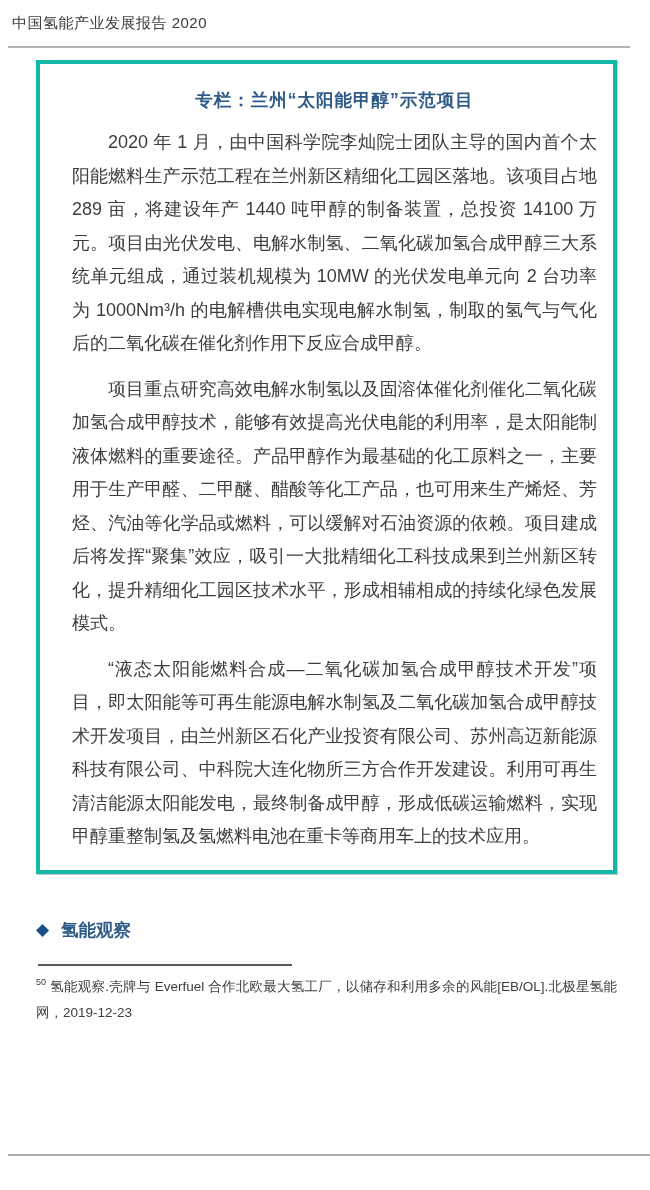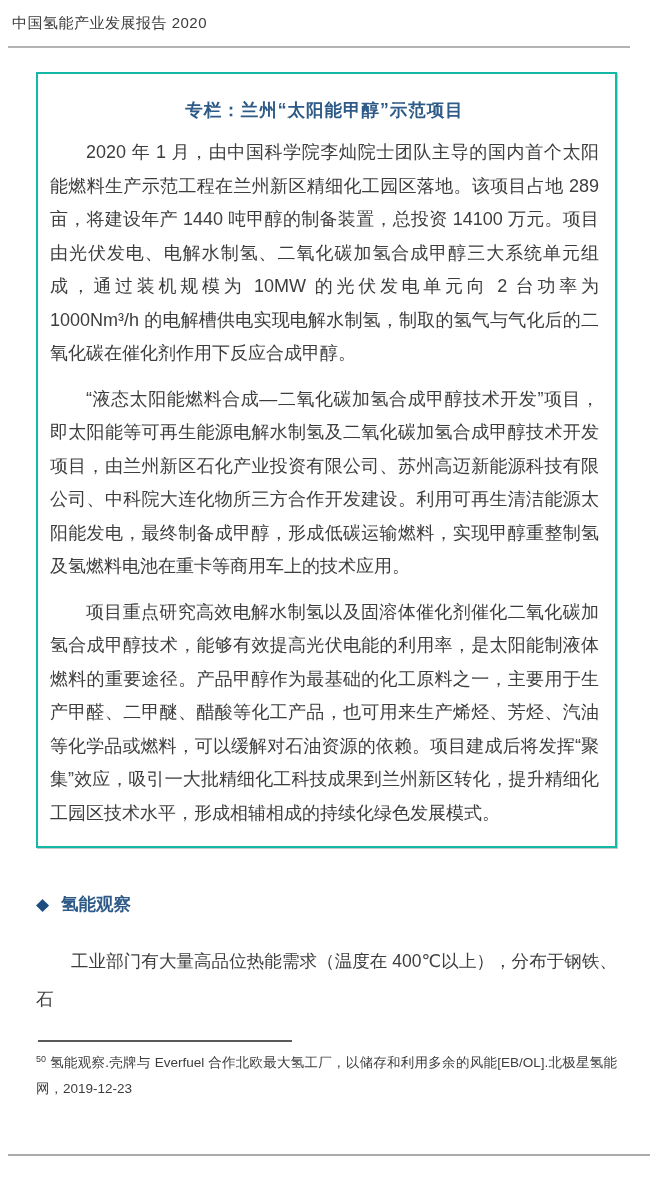--- a/index.html
+++ b/index.html
@@ -36,24 +36,24 @@
   .body-par {
     font-size: 17.5px;
     line-height: 38px;
     text-align: justify;
     color: #3d3d3d;
   }
   .intro-par { margin-top: 50px; }
   sup { font-size: 11px; line-height: 0; }
   
   .callout-box {
-    margin-top: 24px;
-    border: 2px solid #14b8a6;
+    margin-top: 12px;
+    border: 4px solid #14b8a6;
     box-shadow: 1px 1px 0 #c9c9c9;
-    padding: 18px 16px 16px 12px;
+    padding: 18px 16px 16px 32px;
   }
   .callout-title {
     text-align: center;
     font-size: 17.5px;
     font-weight: bold;
     letter-spacing: 1px;
     margin: 6px 0 14px 0;
   }
   .callout-par {
     font-size: 18px;
@@ -120,30 +120,29 @@
     <div class="header-title">中国氢能产业发展报告 2020</div>
     <div class="header-rule"></div>
   </div>
 
   <div class="content">
 
 
     <section class="callout-box">
       <h2 class="callout-title" style="color:#2e5a88;">专栏：兰州“太阳能甲醇”示范项目</h2>
       <p class="callout-par">2020 年 1 月，由中国科学院李灿院士团队主导的国内首个太阳能燃料生产示范工程在兰州新区精细化工园区落地。该项目占地 289 亩，将建设年产 1440 吨甲醇的制备装置，总投资 14100 万元。项目由光伏发电、电解水制氢、二氧化碳加氢合成甲醇三大系统单元组成，通过装机规模为 10MW 的光伏发电单元向 2 台功率为 1000Nm³/h 的电解槽供电实现电解水制氢，制取的氢气与气化后的二氧化碳在催化剂作用下反应合成甲醇。</p>
+      <p class="callout-par">项目重点研究高效电解水制氢以及固溶体催化剂催化二氧化碳加氢合成甲醇技术，能够有效提高光伏电能的利用率，是太阳能制液体燃料的重要途径。产品甲醇作为最基础的化工原料之一，主要用于生产甲醛、二甲醚、醋酸等化工产品，也可用来生产烯烃、芳烃、汽油等化学品或燃料，可以缓解对石油资源的依赖。项目建成后将发挥“聚集”效应，吸引一大批精细化工科技成果到兰州新区转化，提升精细化工园区技术水平，形成相辅相成的持续化绿色发展模式。</p>
       <p class="callout-par">“液态太阳能燃料合成—二氧化碳加氢合成甲醇技术开发”项目，即太阳能等可再生能源电解水制氢及二氧化碳加氢合成甲醇技术开发项目，由兰州新区石化产业投资有限公司、苏州高迈新能源科技有限公司、中科院大连化物所三方合作开发建设。利用可再生清洁能源太阳能发电，最终制备成甲醇，形成低碳运输燃料，实现甲醇重整制氢及氢燃料电池在重卡等商用车上的技术应用。</p>
-      <p class="callout-par">项目重点研究高效电解水制氢以及固溶体催化剂催化二氧化碳加氢合成甲醇技术，能够有效提高光伏电能的利用率，是太阳能制液体燃料的重要途径。产品甲醇作为最基础的化工原料之一，主要用于生产甲醛、二甲醚、醋酸等化工产品，也可用来生产烯烃、芳烃、汽油等化学品或燃料，可以缓解对石油资源的依赖。项目建成后将发挥“聚集”效应，吸引一大批精细化工科技成果到兰州新区转化，提升精细化工园区技术水平，形成相辅相成的持续化绿色发展模式。</p>
     </section>
 
     <h3 class="section-heading" style="color:#2e5a88;">
       <span class="diamond" style="color:#1d4e80;">◆</span>
       <span>氢能观察</span>
     </h3>
 
-    <p class="body-par section-par">工业部门有大量高品位热能需求（温度在 400℃以上），分布于钢铁、石</p>
 
     <div class="footnote-area">
       <div class="footnote-rule"></div>
       <p class="footnote-text"><sup>50</sup><span>氢能观察.壳牌与 Everfuel 合作北欧最大氢工厂，以储存和利用多余的风能[EB/OL].北极星氢能网，2019-12-23</span></p>
     </div>
 
   </div>
 
   <div class="footer-rule"></div>
   <div class="page-number">62</div>

